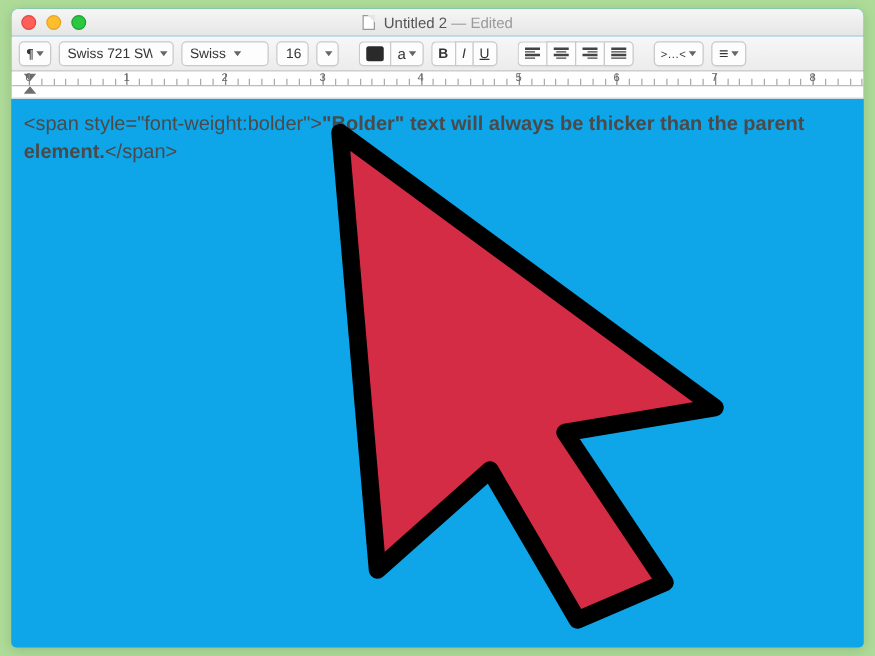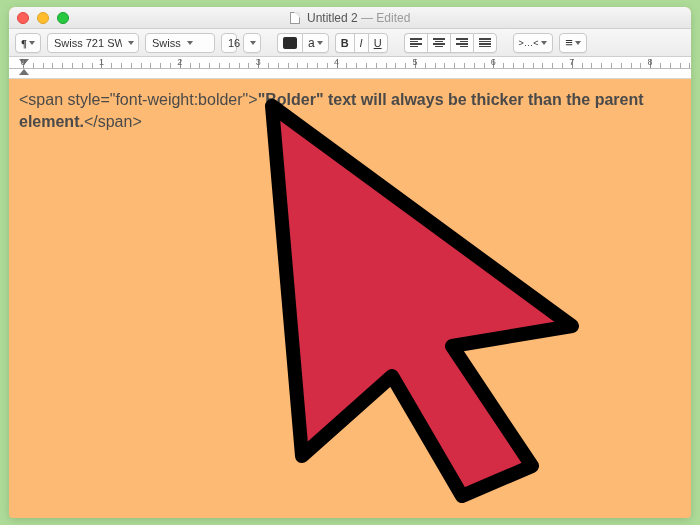--- a/index.html
+++ b/index.html
@@ -10,21 +10,21 @@
     font-family: -apple-system, "Helvetica Neue", Arial, sans-serif;
     position: relative;
     overflow: hidden;
   }
   .window {
     position: absolute;
     left: 9px;
     top: 7px;
     width: 682px;
     height: 511px;
-    background: #fdba74;
+    background: #0ea5e9;
     border-radius: 6px 6px 4px 4px;
     box-shadow: 0 2px 10px rgba(0,0,0,0.15);
     overflow: hidden;
     display: flex;
     flex-direction: column;
   }
   .titlebar {
     height: 22px;
     background: linear-gradient(#f6f6f6, #e6e6e6);
     border-bottom: 1px solid #d0d0d0;
@@ -222,21 +222,21 @@
     <div class="tb-select" style="width:92px">
       <span style="white-space:nowrap;overflow:hidden;text-overflow:clip">Swiss 721 SWA</span>
       <span class="caret"></span>
     </div>
 
     <div class="tb-select" style="width:70px">
       <span>Swiss</span>
       <span class="caret"></span>
     </div>
 
-    <div class="tb-select" style="width:16px;">
+    <div class="tb-select" style="width:26px;justify-content:center">
       <span>16</span>
     </div>
     <div class="tb-btn" style="width:18px">
       <span class="caret"></span>
     </div>
 
     <span class="spacer"></span>
 
     <div class="tb-group">
       <div class="tb-btn">

